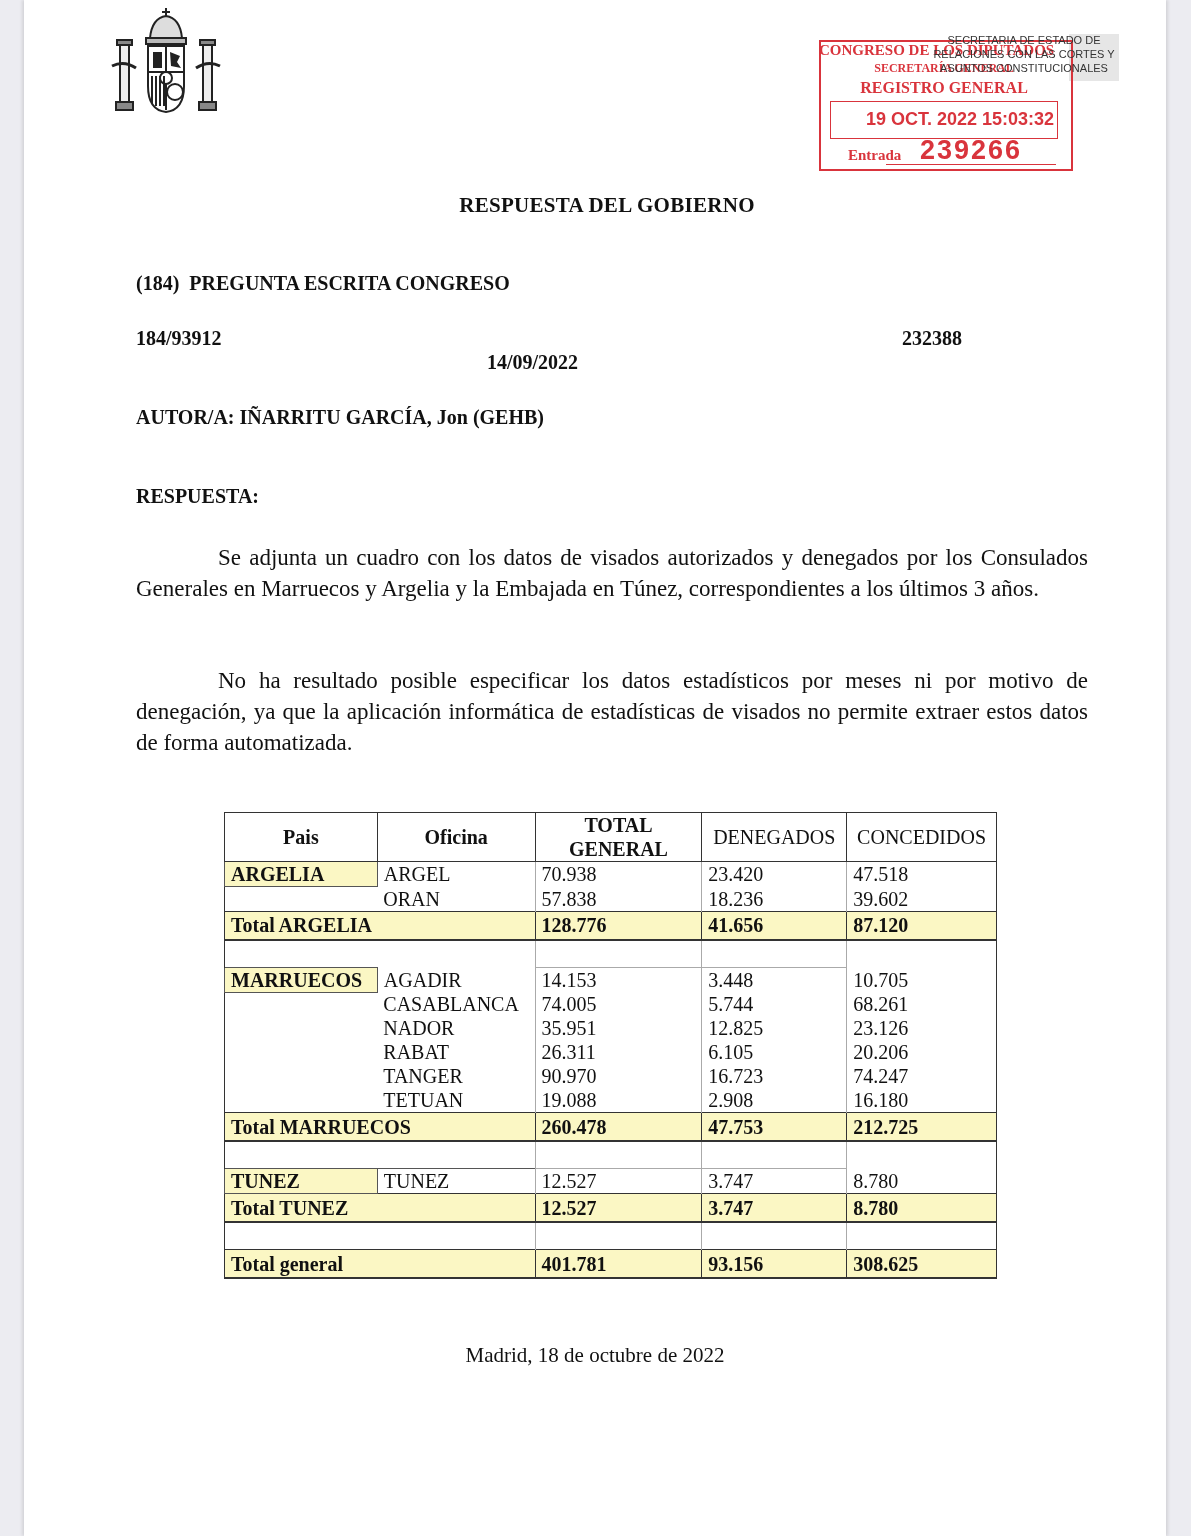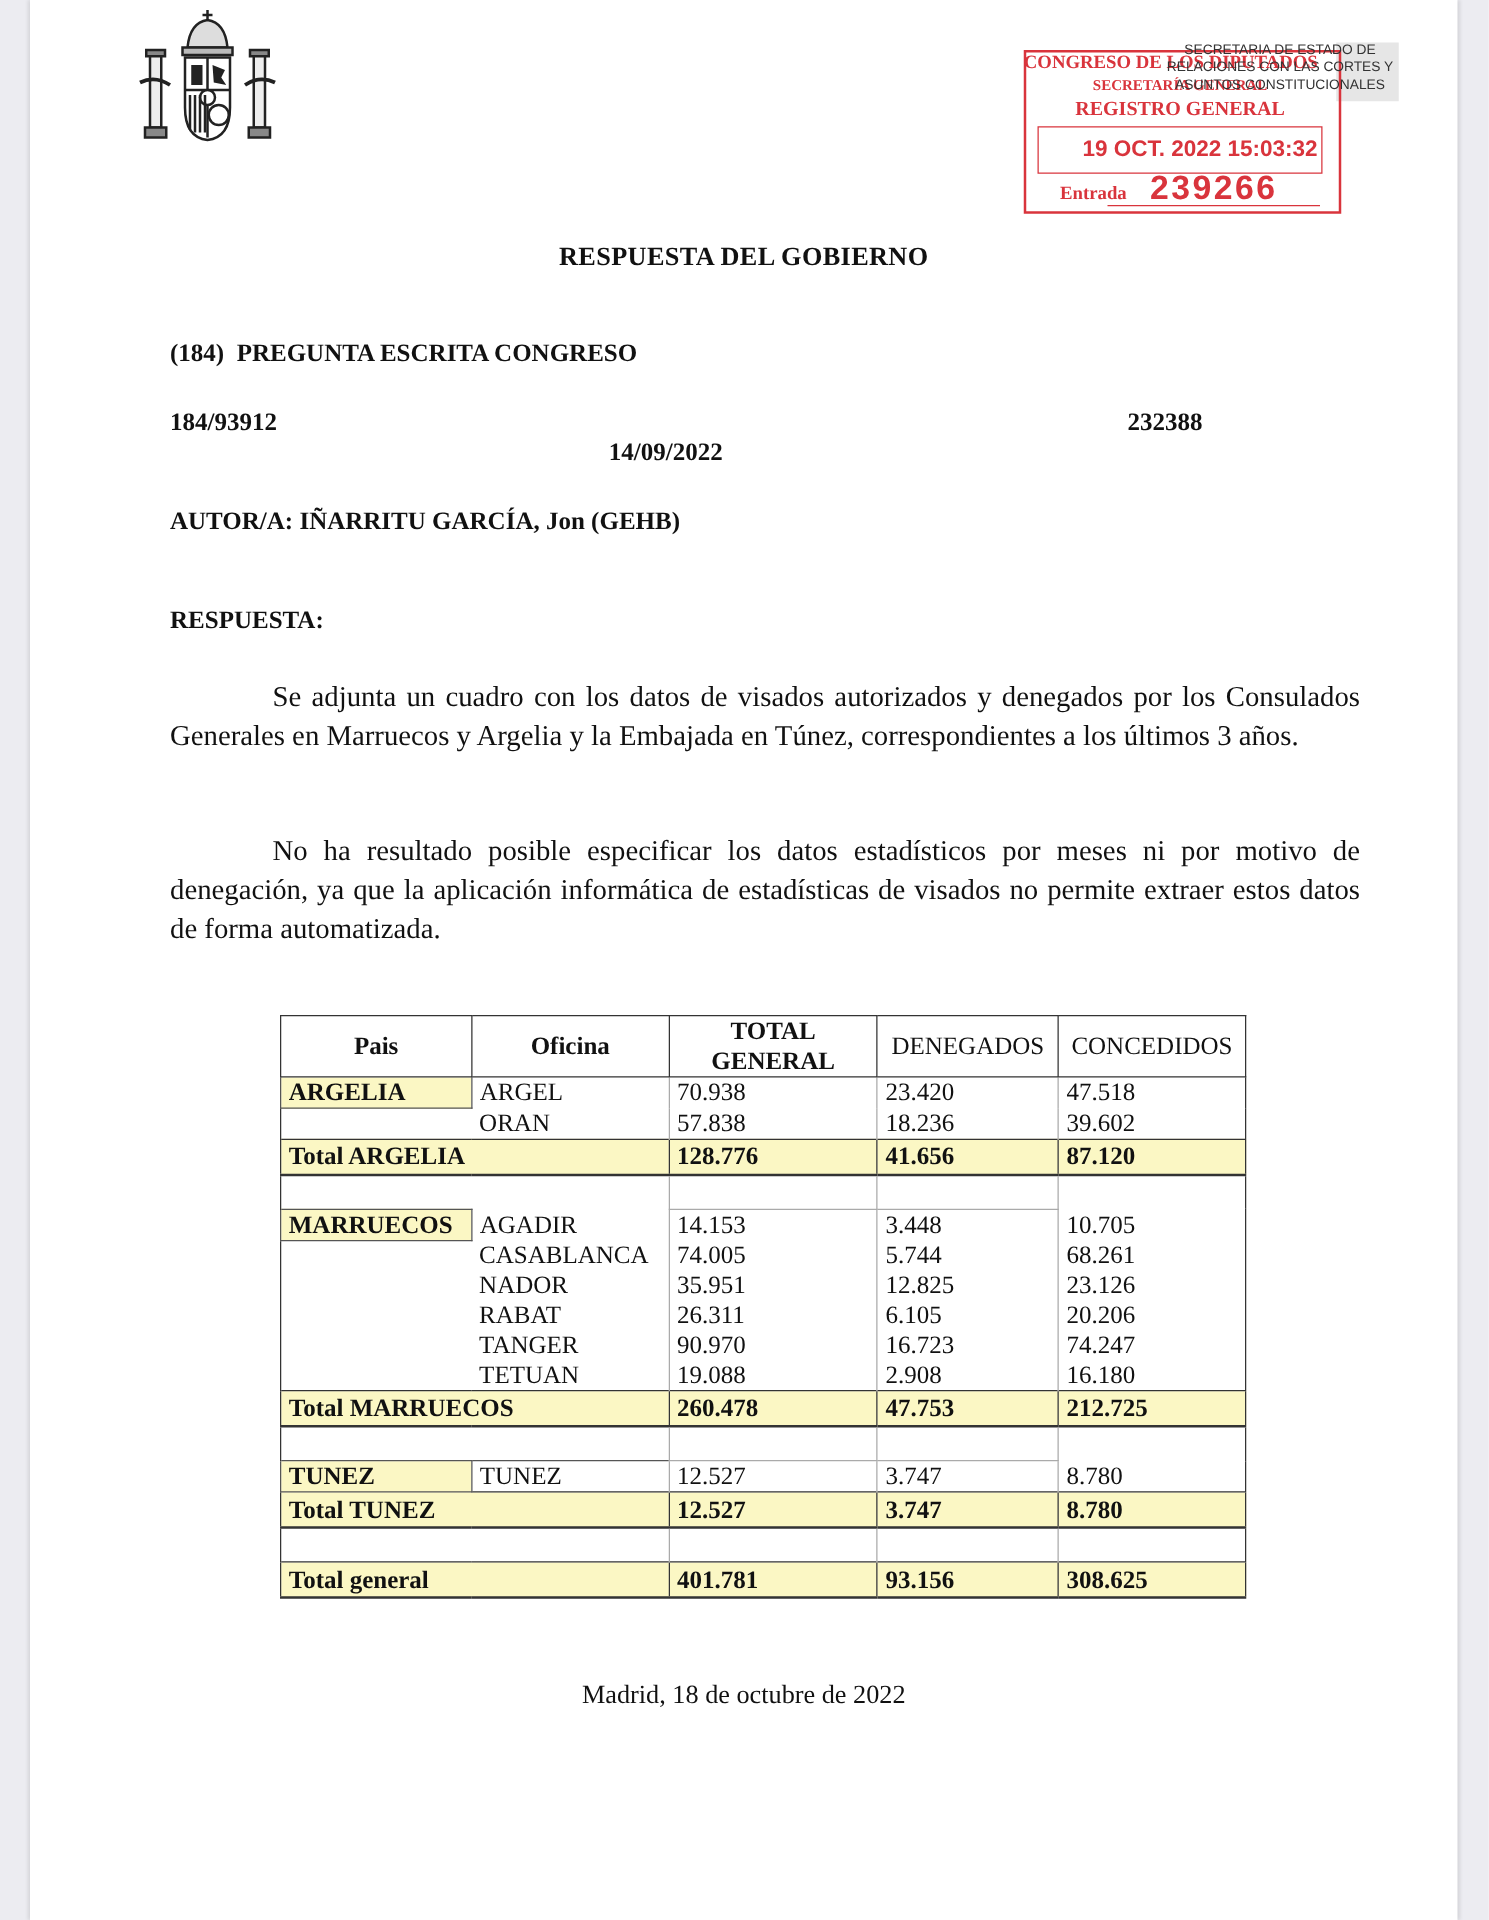--- a/index.html
+++ b/index.html
@@ -23,21 +23,21 @@
   .stamp-gray-text { left:900px; top:33px; width:200px; font-family:"Liberation Sans",sans-serif; font-size:11px; line-height:14px; color:#333; text-align:center; }
   .stamp-line { font-family:"Liberation Serif",serif; color:#d9343c; font-weight:bold; text-align:center; white-space:nowrap; }
   .stamp-l1 { left:795px; top:42px; width:214px; font-size:15px; }
   .stamp-l2 { left:795px; top:61px; width:250px; font-size:12px; }
   .stamp-l3 { left:795px; top:79px; width:250px; font-size:16px; }
   .stamp-date-box { left:806px; top:101px; width:226px; height:36px; border:1.5px solid #d9343c; }
   .stamp-date { left:806px; top:109px; width:260px; text-align:center; font-family:"Liberation Sans",sans-serif; font-weight:bold; font-size:18px; color:#d9343c; }
   .stamp-entrada { left:824px; top:147px; font-family:"Liberation Serif",serif; font-weight:bold; font-size:15px; color:#d9343c; }
   .stamp-num { left:862px; top:136px; width:170px; text-align:center; font-family:"Liberation Sans",sans-serif; font-weight:bold; font-size:27px; letter-spacing:2px; color:#d9343c; border-bottom:1.5px solid #d9343c; line-height:28px; }
 
-  .title { left:0; top:193px; width:1142px; text-align:center; font-weight:bold; font-size:21px; letter-spacing:0.3px; }
+  .title { left:12px; top:193px; width:1142px; text-align:center; font-weight:bold; font-size:21px; letter-spacing:0.3px; }
   .bold-line { font-weight:bold; font-size:20px; }
   .q-title { left:112px; top:272px; }
   .ref1 { left:112px; top:327px; }
   .ref2 { left:463px; top:327px;margin-top:24px; }
   .ref3 { left:878px; top:327px; }
   .author { left:112px; top:406px; }
   .resp { left:112px; top:485px; }
   .para { left:112px; width:952px; font-size:23px; line-height:31px; text-align:justify; text-indent:82px; }
   .para1 { top:542px; }
   .para2 { top:665px; }

